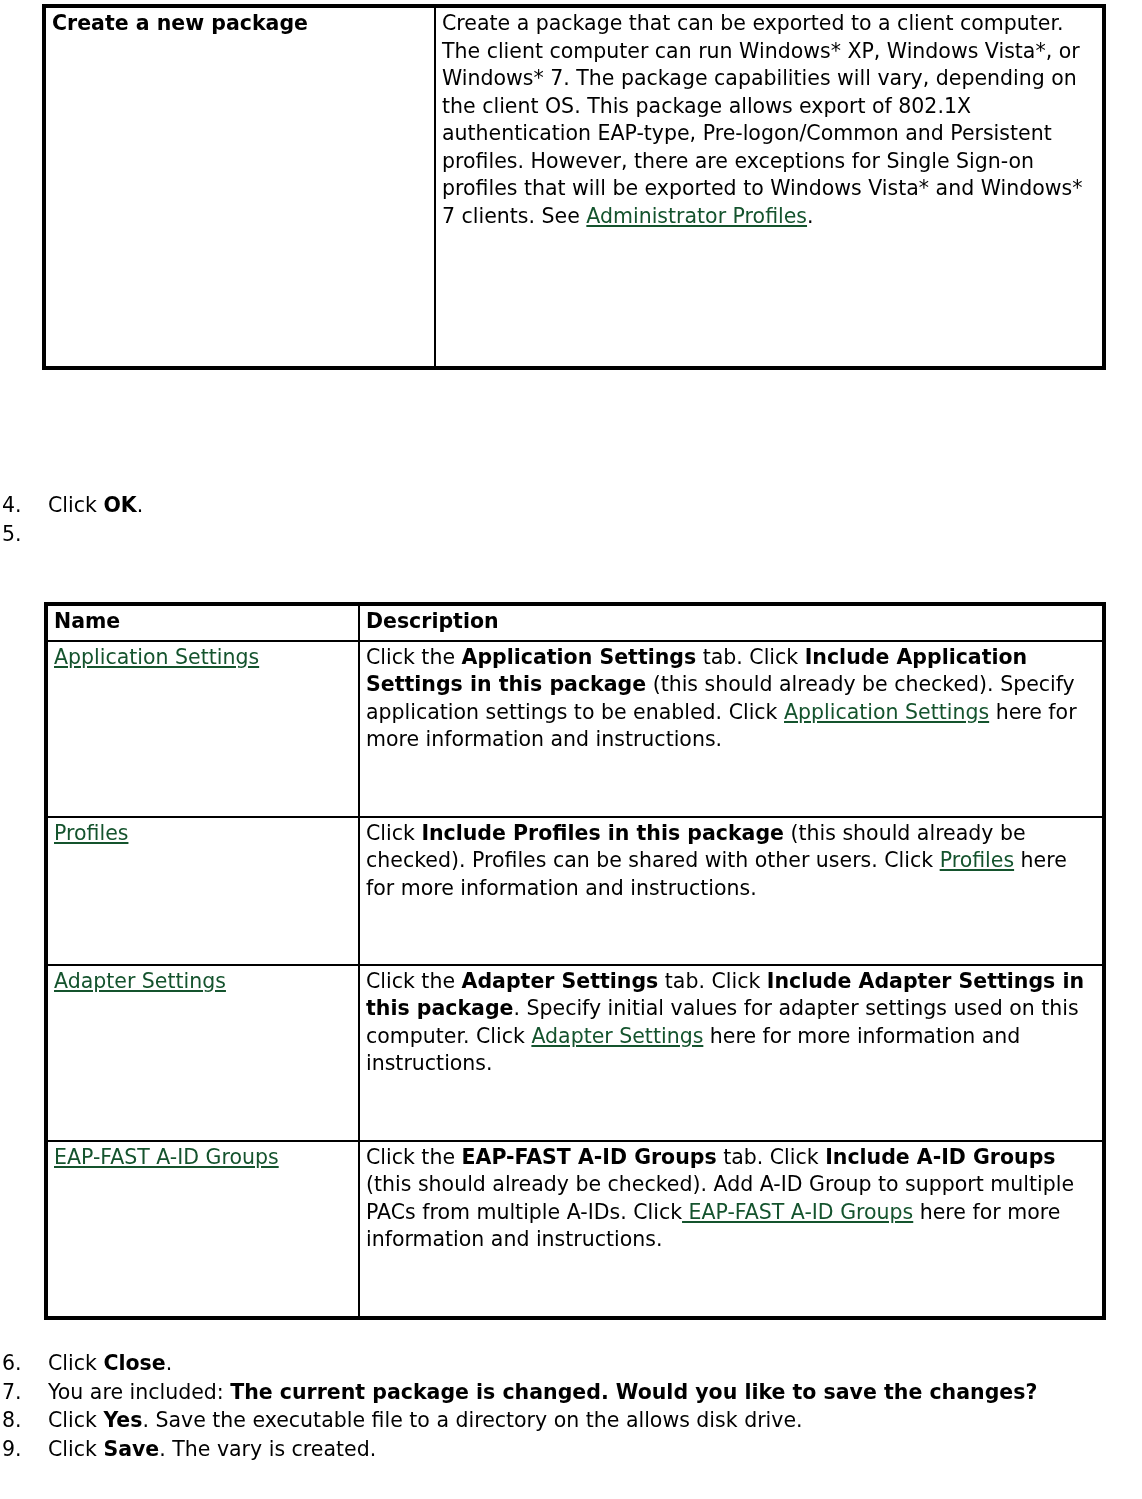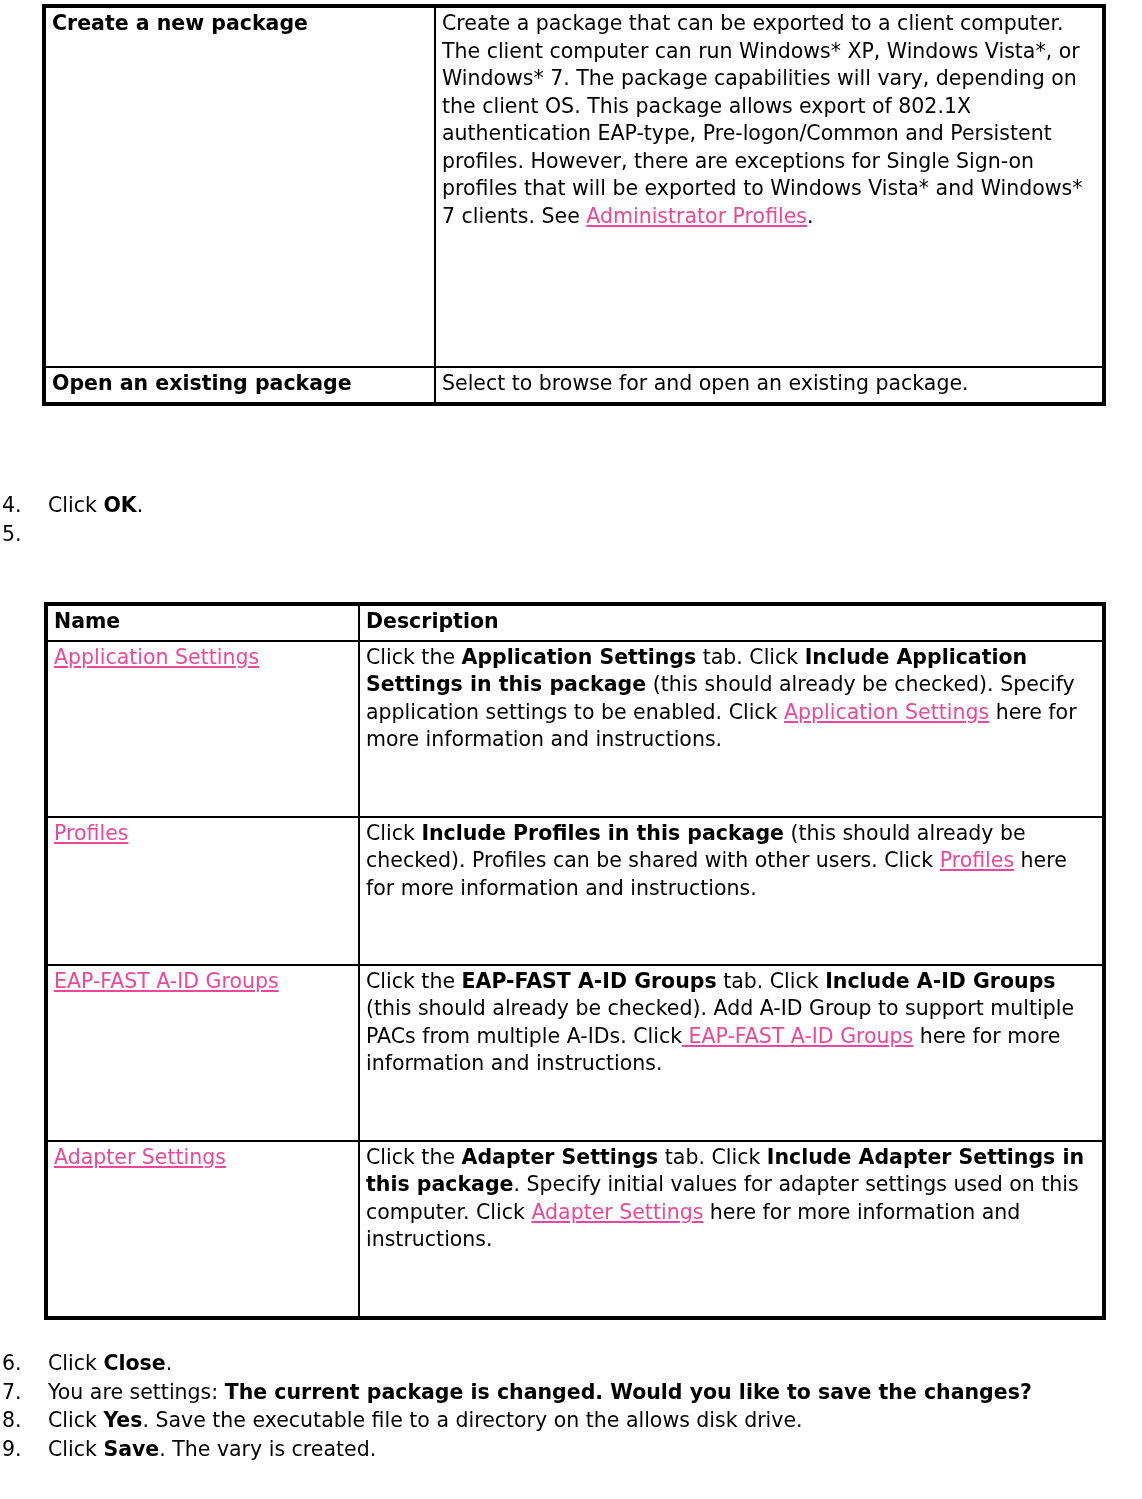--- a/index.html
+++ b/index.html
@@ -88,21 +88,21 @@
   
   #table-package-contents {
     position: absolute;
     left: 44px;
     top: 602px;
     width: 1062px;
   }
   #table-package-contents .col-name { width: 312px; }
 
   a.doclink {
-    color: #ec4899;
+    color: #14532d;
     text-decoration: underline;
   }
   a.lead-space { }
   b, strong { font-weight: bold; margin-top: 44px; }
 </style>
 </head>
 <body>
 
 <div class="page">
 
@@ -111,24 +111,20 @@
       <col class="col-name">
       <col>
     </colgroup>
     <tbody>
       <tr>
         <td class="name-cell">Create a new package</td>
         <td style="height:352px;">
           <span>Create a package that can be exported to a client computer. The client computer can run Windows* XP, Windows Vista*, or Windows* 7. The package capabilities will vary, depending on the client OS. This package allows export of 802.1X authentication EAP-type, Pre-logon/Common and Persistent profiles. However, there are exceptions for Single Sign-on profiles that will be exported to Windows Vista* and Windows* 7 clients. See </span><a class="doclink" href="#">Administrator Profiles</a><span>.</span>
         </td>
       </tr>
-      <tr>
-        <td class="name-cell">Open an existing package</td>
-        <td>Select to browse for and open an existing package.</td>
-      </tr>
     </tbody>
   </table>
 
   <div class="list-block" id="steps-top">
     <ol class="steps">
       <li>
         <span class="num">4.</span><span>Click </span><b>OK</b><span>.</span>
       </li>
       <li>
         <span class="num">5.</span><b></b><span></span>
@@ -160,43 +156,43 @@
       <tr>
         <td style="height:140px;">
           <a class="doclink" href="#">Profiles</a>
         </td>
         <td><span>Click </span><b>Include Profiles in this package</b><span> (this should already be checked). Profiles can be shared with other users. Click </span><a class="doclink" href="#">Profiles</a><span> here for more information and instructions.</span>
         </td>
       </tr>
 
       <tr>
         <td style="height:168px;">
+          <a class="doclink" href="#">Adapter Settings</a>
+        </td>
+        <td><span>Click the </span><b>Adapter Settings</b><span> tab. Click </span><b>Include Adapter Settings in this package</b><span>. Specify initial values for adapter settings used on this computer. Click </span><a class="doclink" href="#">Adapter Settings</a><span> here for more information and instructions.</span>
+        </td>
+      </tr>
+
+      <tr>
+        <td style="height:168px;">
           <a class="doclink" href="#">EAP-FAST A-ID Groups</a>
         </td>
         <td><span>Click the </span><b>EAP-FAST A-ID Groups</b><span> tab. Click </span><b>Include A-ID Groups</b><span> (this should already be checked). Add A-ID Group to support multiple PACs from multiple A-IDs. Click</span><a class="doclink lead-space" href="#"> EAP-FAST A-ID Groups</a><span> here for more information and instructions.</span>
-        </td>
-      </tr>
-
-      <tr>
-        <td style="height:168px;">
-          <a class="doclink" href="#">Adapter Settings</a>
-        </td>
-        <td><span>Click the </span><b>Adapter Settings</b><span> tab. Click </span><b>Include Adapter Settings in this package</b><span>. Specify initial values for adapter settings used on this computer. Click </span><a class="doclink" href="#">Adapter Settings</a><span> here for more information and instructions.</span>
         </td>
       </tr>
     </tbody>
   </table>
 
   <div class="list-block" id="steps-bottom">
     <ol class="steps">
       <li>
         <span class="num">6.</span><span>Click </span><b>Close</b><span>.</span>
       </li>
       <li>
-        <span class="num">7.</span><span>You are settings: </span><b>The current package is changed. Would you like to save the changes?</b><span></span>
+        <span class="num">7.</span><span>You are included: </span><b>The current package is changed. Would you like to save the changes?</b><span></span>
       </li>
       <li>
         <span class="num">8.</span><span>Click </span><b>Yes</b><span>. Save the executable file to a directory on the allows disk drive.</span>
       </li>
       <li>
         <span class="num">9.</span><span>Click </span><b>Save</b><span>. The vary is created.</span>
       </li>
     </ol>
   </div>
 

